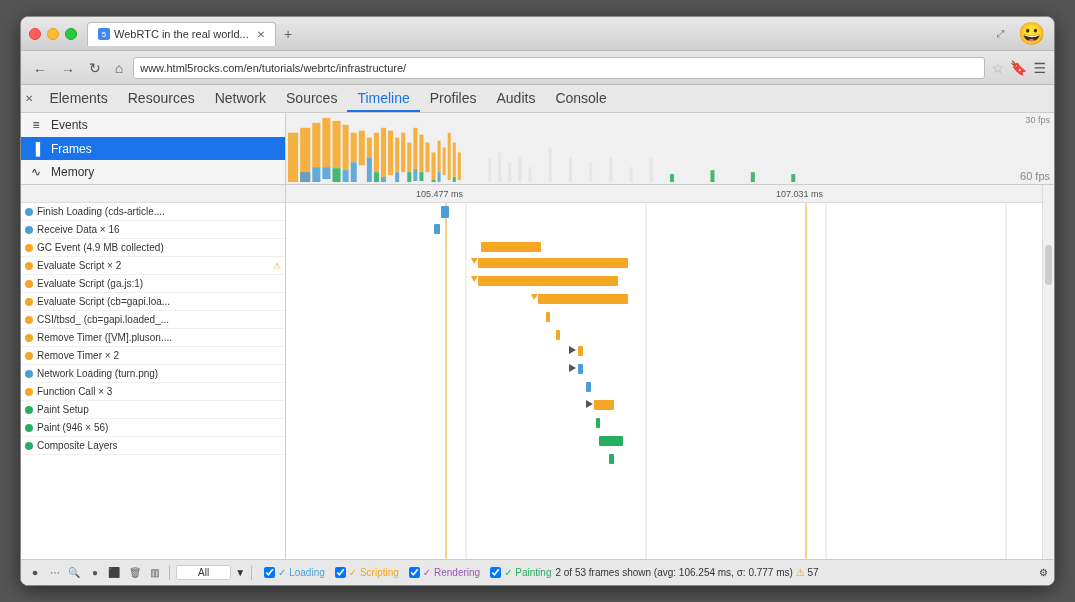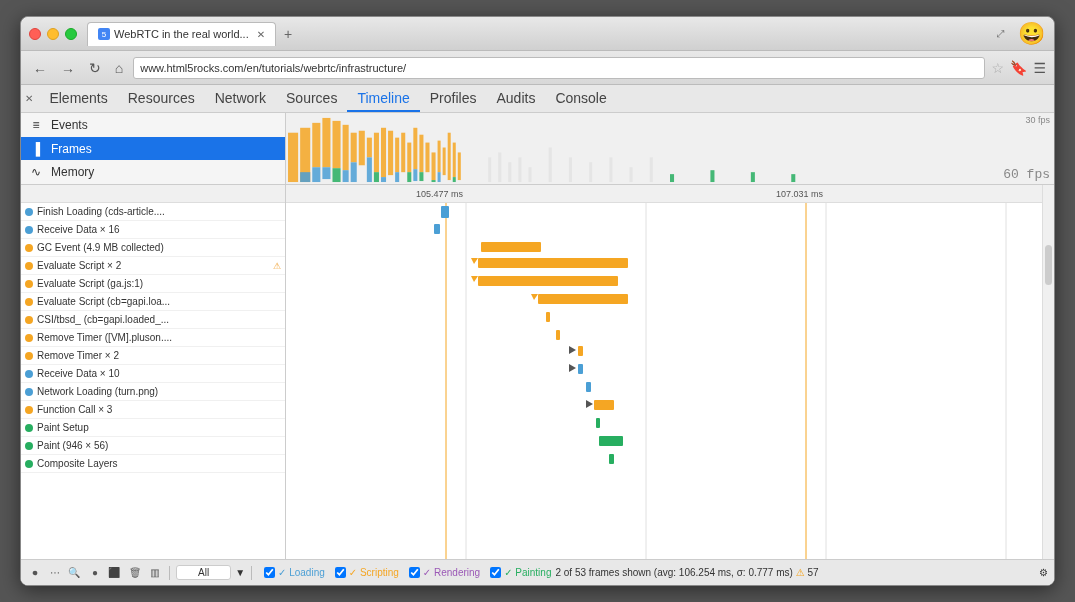--- a/index.html
+++ b/index.html
@@ -190,23 +190,22 @@
       position: absolute;
       right: 4px;
       top: 2px;
       font-size: 9px;
       color: #888;
     }
     .fps-label-60 {
       position: absolute;
       right: 4px;
       bottom: 2px;
-      font-size: 13px;
+      font-size: 11px;
       color: #888;
-      font-family: Liberation Mono, monospace;
     }
     .panel-item {
       height: 28px;
       display: flex;
       align-items: center;
       padding: 0 8px;
       font-size: 12px;
       color: #333;
       cursor: pointer;
       gap: 8px;
@@ -515,24 +514,20 @@
           <div class="event-row">
             <div class="event-dot" style="background:#f5a623;"></div>
             <span class="event-text">Remove Timer ([VM].pluson....</span>
           </div>
           <div class="event-row">
             <div class="event-dot" style="background:#f5a623;"></div>
             <span class="event-text">Remove Timer × 2</span>
           </div>
           <div class="event-row">
             <div class="event-dot" style="background:#4b9fd5;"></div>
-            <span class="event-text">Receive Data × 10</span>
-          </div>
-          <div class="event-row">
-            <div class="event-dot" style="background:#4b9fd5;"></div>
             <span class="event-text">Network Loading (turn.png)</span>
           </div>
           <div class="event-row">
             <div class="event-dot" style="background:#f5a623;"></div>
             <span class="event-text">Function Call × 3</span>
           </div>
           <div class="event-row">
             <div class="event-dot" style="background:#27ae60;"></div>
             <span class="event-text">Paint Setup</span>
           </div>

